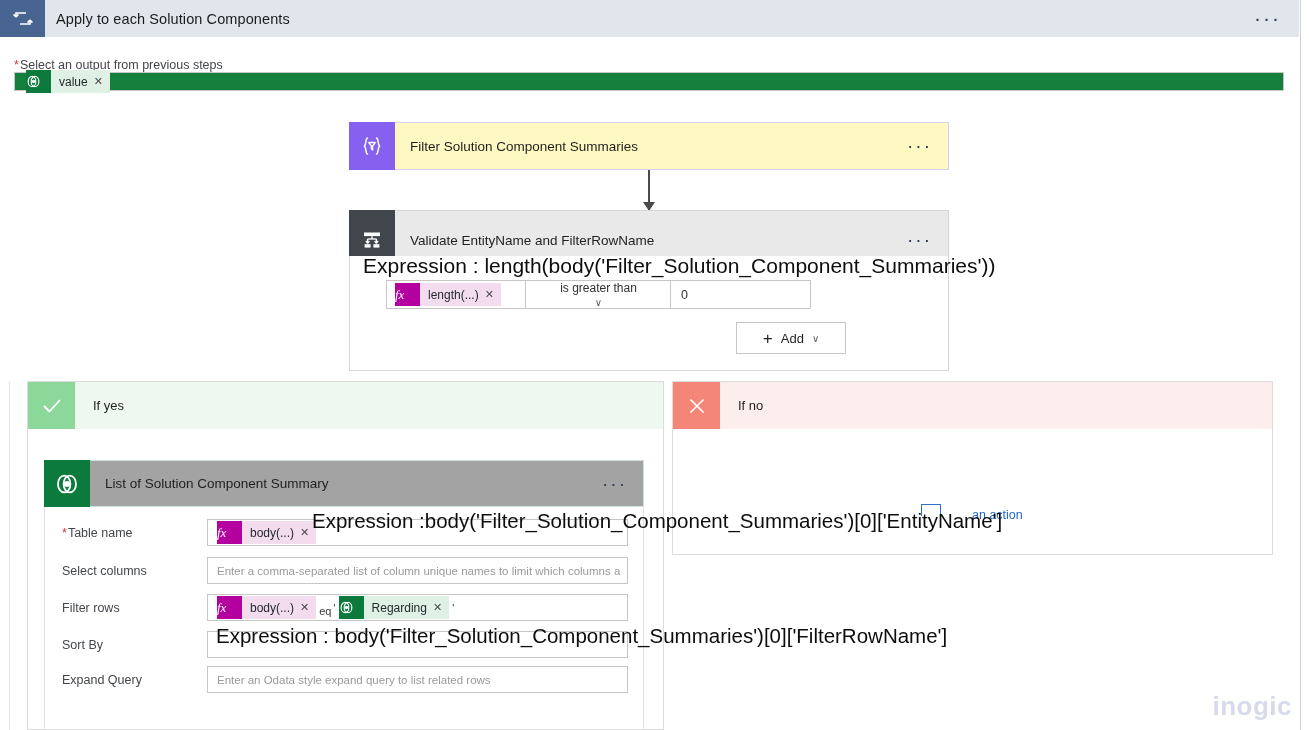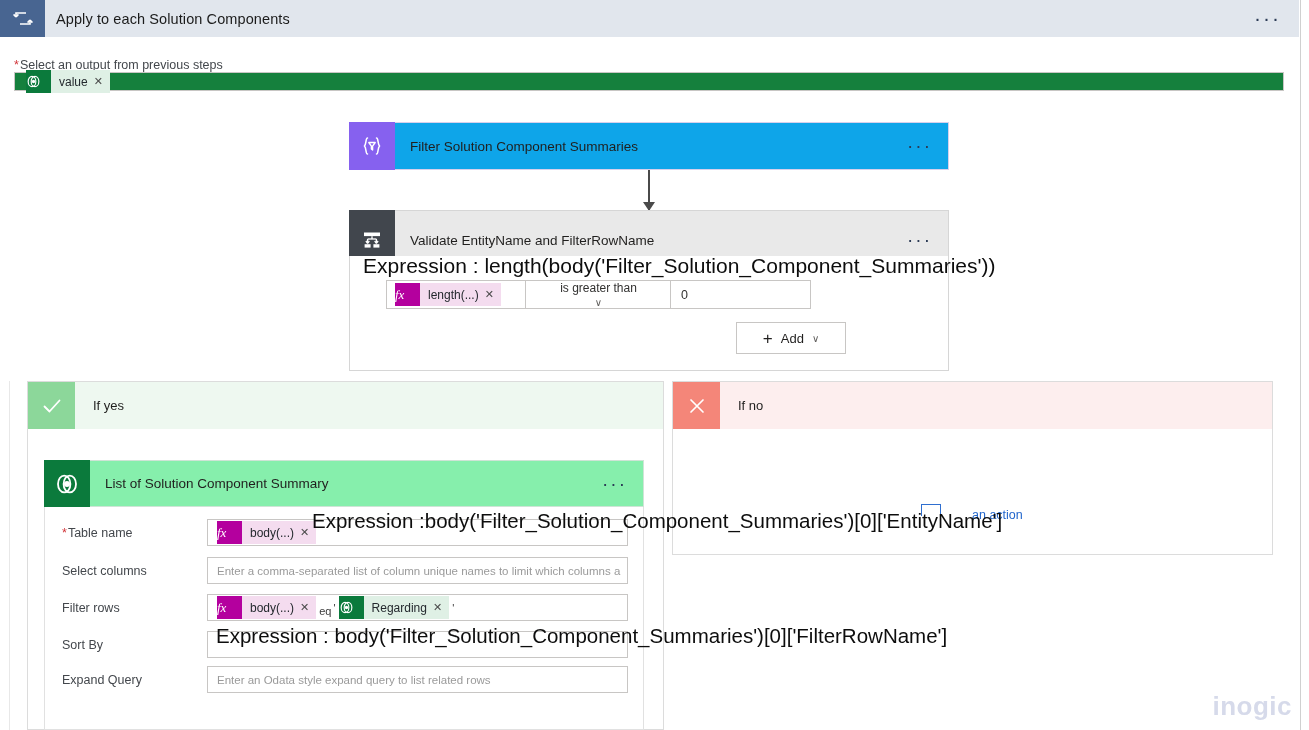--- a/index.html
+++ b/index.html
@@ -62,21 +62,21 @@
   .card-ico { width: 46px; display:flex; align-items:center; justify-content:center; flex: 0 0 46px; }
   .card-bar { flex: 1; display:flex; align-items:center; position: relative; }
   .card-title { font-size: 13.5px; color: #201f1e; margin-left: 15px; }
   .card-dots {
     position:absolute; right: 16px; top: 50%; transform: translateY(-50%);
     font-size: 19px; letter-spacing: 2px; line-height: 10px; color:#2b3a55;
   }
 
   #filter-card { left: 349px; top: 122px; width: 600px; height: 48px; }
   #filter-card .card-ico { background: #8661ef; }
-  #filter-card .card-bar { background: #0ea5e9; border:1px solid #d6d0ec; border-left:none; }
+  #filter-card .card-bar { background: #fef9c3; border:1px solid #d6d0ec; border-left:none; }
 
   .connector {
     position: absolute; left: 648px; top: 170px; width: 2px; height: 40px; background:#4a4a4a;
   }
   .connector:after {
     content:""; position:absolute; left:-5px; bottom:-1px;
     border-left:6px solid transparent; border-right:6px solid transparent; border-top:9px solid #4a4a4a;
   }
 
   
@@ -120,21 +120,21 @@
   #yes-branch .branch-head { background:#eef8f0; }
   #yes-branch .branch-badge { background:#8cd79a; }
 
   #no-branch { left:672px; top:381px; width:601px; height:174px; }
   #no-branch .branch-head { background:#fdeeee; }
   #no-branch .branch-badge { background:#f48679; }
 
   
   #dv-card { left:44px; top:460px; width:600px; height:47px; }
   #dv-card .card-ico { background:#0b7a3c; width:46px; flex:0 0 46px; }
-  #dv-card .card-bar { background:#86efac; border:1px solid #cfe4d6; border-left:none; }
+  #dv-card .card-bar { background:#a3a3a3; border:1px solid #cfe4d6; border-left:none; }
   #dv-card .card-title { font-size:13.5px; }
 
   
   .form-body {
     position:absolute; left:44px; top:507px; width:600px; height:223px;
     background:#fff; border:1px solid #e1e1e1; border-top:none;
   }
   .form-row { position:absolute; left:17px; display:flex; align-items:center; width:566px; }
   .form-label { width:145px; flex:0 0 145px; font-size:12.5px; color:#43474c; }
   .form-input {

